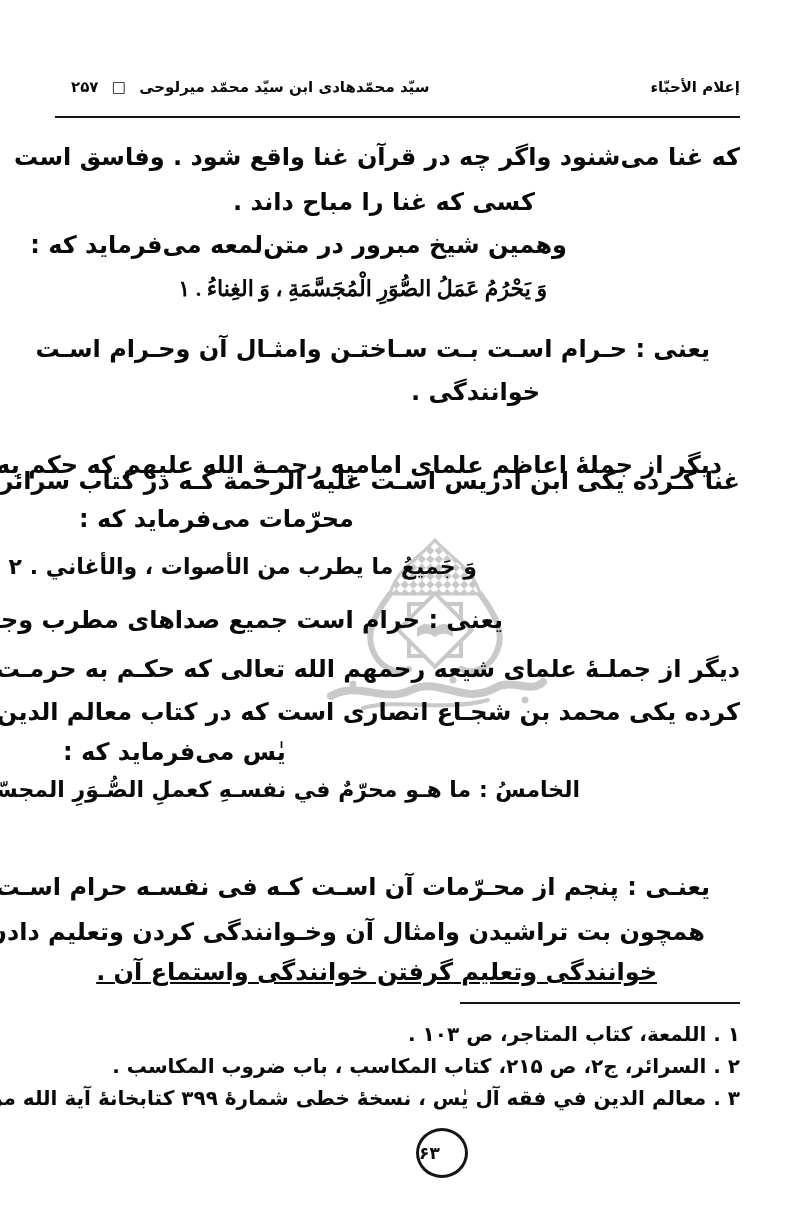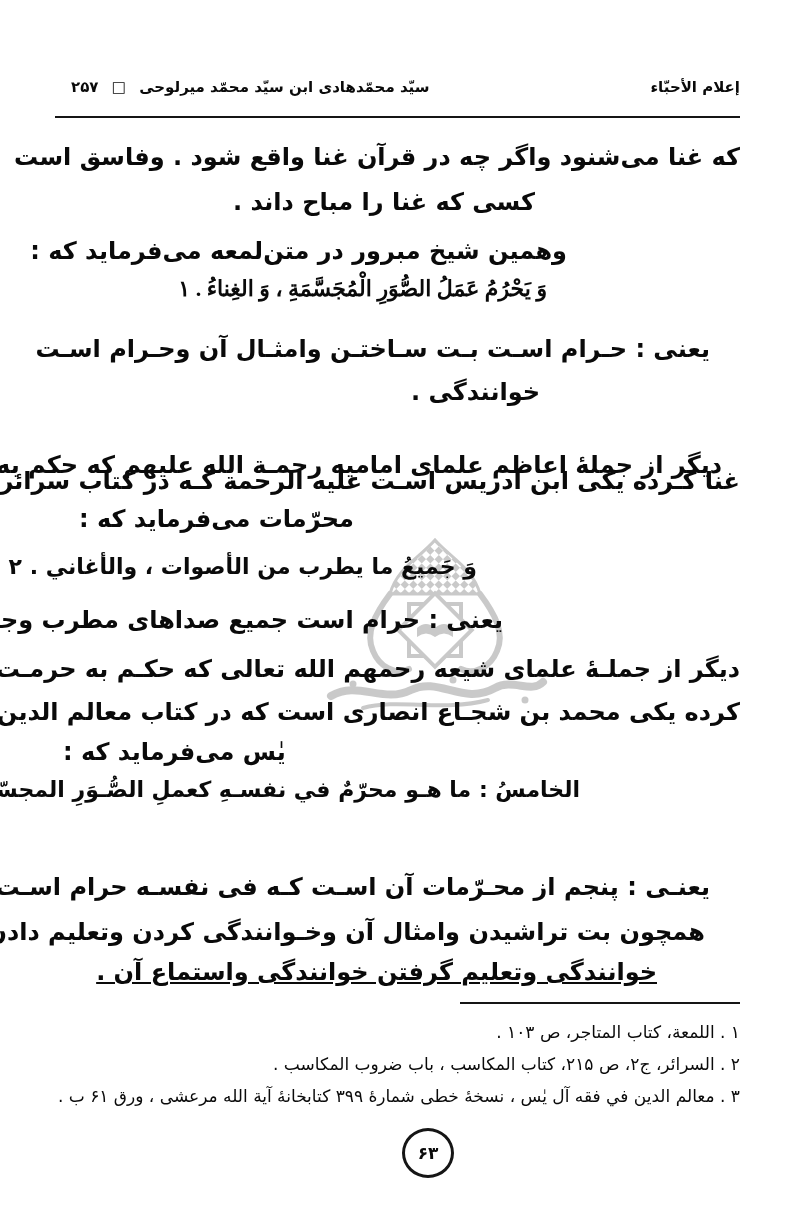--- a/index.html
+++ b/index.html
@@ -24,49 +24,49 @@
     position:absolute;
     white-space:nowrap;
     font-weight:700;
     font-size:24px;
     letter-spacing:.2px;
     z-index:2;
   }
   .ar{font-size:22px;}
   .l1 {top:143px;right:57px;}
   .l2 {top:188px;right:262px;}
-  .l3 {top:237px;right:230px;margin-left:8px;}
+  .l3 {top:231px;right:230px;margin-left:8px;}
   .l4 {top:276px;right:250px;font-family:Liberation Serif, serif;}
   .l5 {top:335px;right:87px;}
   .l6 {top:378px;right:257px;}
   .l7 {top:425px;right:75px;margin-top:26px;}
   .l8 {top:467px;right:57px;}
   .l9 {top:505px;right:auto;left:63px;margin-left:16px;}
   .l10{top:554px;right:320px;}
   .l11{top:606px;right:294px;}
   .l12{top:655px;right:57px;}
   .l13{top:698px;right:57px;}
   .l14{top:738px;right:auto;left:63px;}
   .l15{top:777px;right:217px;}
   .l16{top:824px;right:370px;}
   .l17{top:873px;right:87px;}
   .l18{top:918px;right:92px;}
   .l19{top:958px;right:140px;text-decoration:underline;}
   
   .footnote-rule{position:absolute;top:1002px;right:57px;width:280px;height:2px;background:#151515;}
-  .fn{position:absolute;white-space:nowrap;font-weight:400;font-size:17px;z-index:2;}
+  .fn{position:absolute;white-space:nowrap;font-weight:700;font-size:20px;z-index:2;}
   .f1{top:1022px;right:57px;}
   .f2{top:1054px;right:57px;}
   .f3{top:1086px;right:57px;}
   
   .folio{
-    position:absolute;top:1128px;left:402px;
+    position:absolute;top:1128px;left:416px;
     width:46px;height:44px;
     border:3px solid #151515;border-radius:50%;
-    display:flex;align-items:center;justify-content:center;
+    display:flex;align-items:center;justify-content:flex-end;
     font-size:17px;font-weight:700;
     z-index:2;
   }
   
   .watermark{
     position:absolute;top:538px;left:303px;
     width:268px;height:182px;
     z-index:1;opacity:.55;
   }
 </style>

